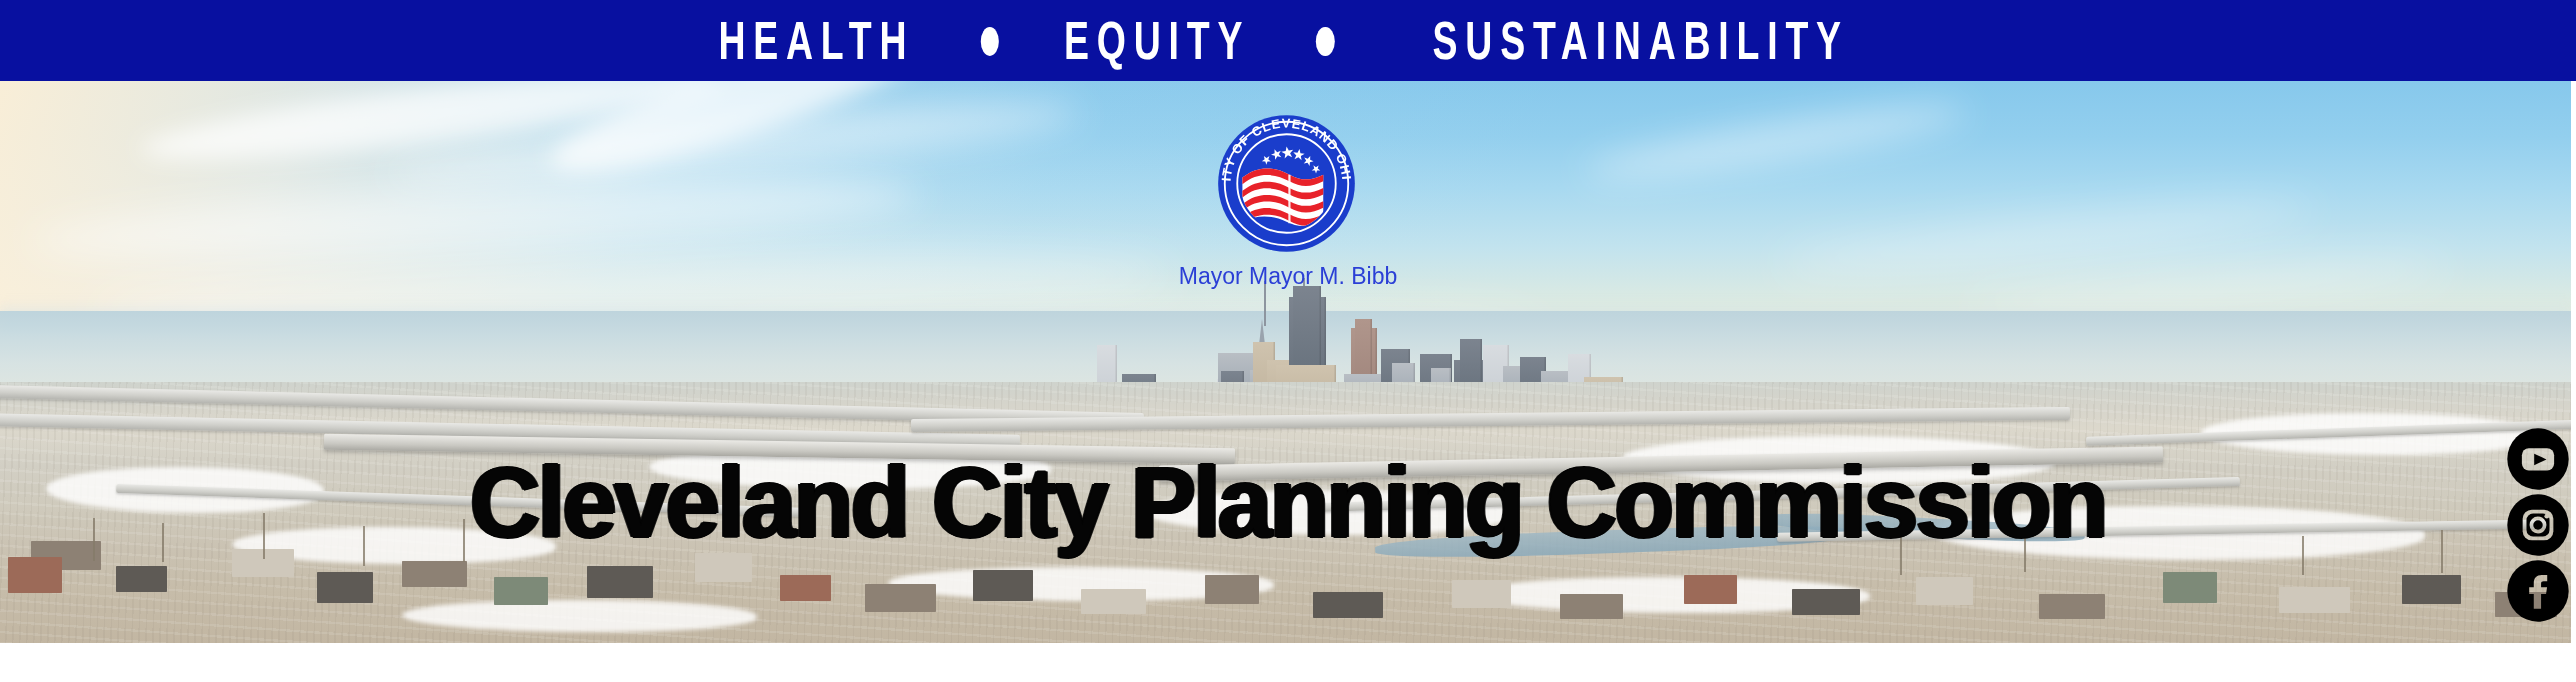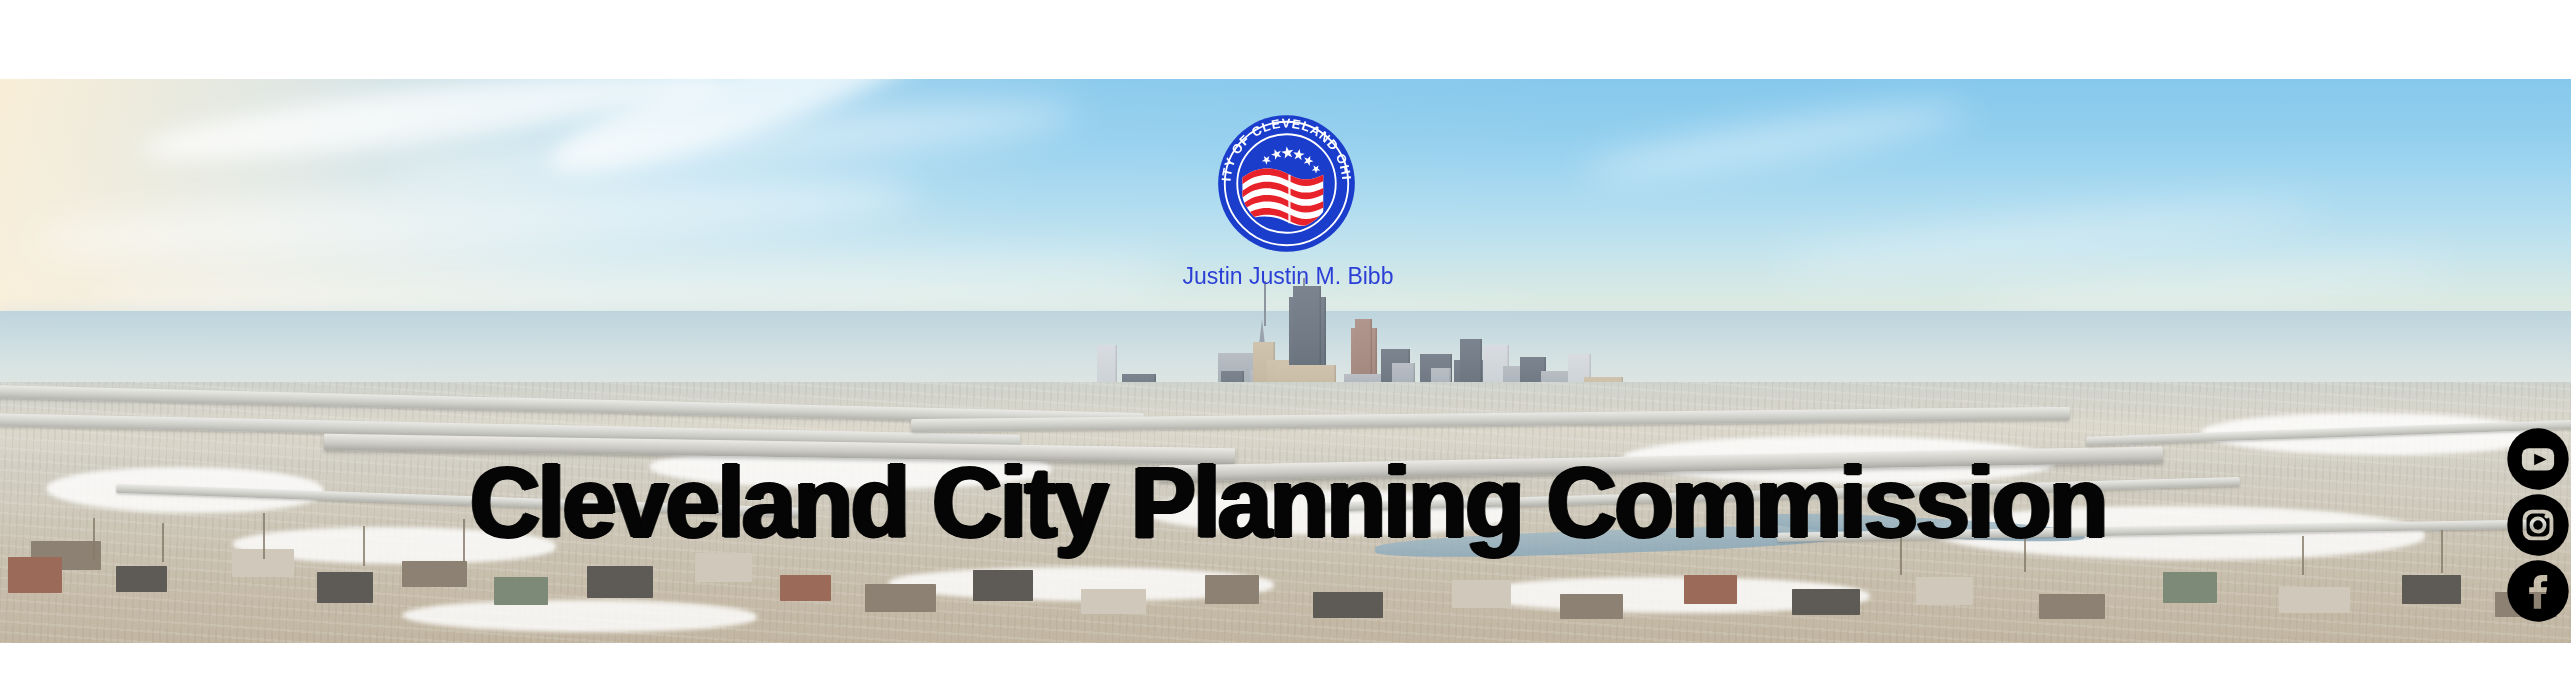--- a/index.html
+++ b/index.html
@@ -326,20 +326,29 @@
     height: 39px;
     background: #ffffff;
     z-index: 25;
   }
 </style>
 </head>
 <body>
 
 <div id="banner-root">
 
+  <div id="tagline-bar">
+    <div id="tagline-inner">
+      <span class="tagline-word">HEALTH</span>
+      <span class="tagline-dot"></span>
+      <span class="tagline-word">EQUITY</span>
+      <span class="tagline-dot"></span>
+      <span class="tagline-word">SUSTAINABILITY</span>
+    </div>
+  </div>
 
   <div id="photo">
 
     <div id="sky"></div>
 
     <div class="cloud" style="left:139px;  top:7.7px;  width:587px; height:54px;  transform:rotate(-7deg);"></div>
     <div class="cloud soft" style="left:386px;  top:42px;  width:695px; height:46px;  transform:rotate(-5deg);"></div>
     <div class="cloud" style="left:541px;  top:-14px; width:402px; height:70px;  transform:rotate(-18deg);"></div>
     <div class="cloud soft" style="left:31px;   top:108px; width:888px;height:62px;  transform:rotate(-3deg);"></div>
     <div class="cloud faint" style="left:93px;  top:178px; width:1081px;height:73px;  transform:rotate(-2deg);"></div>
@@ -502,21 +511,21 @@
           <path d="M40,128 C62,110 86,114 104,124 C120,133 134,132 150,124 L150,133
                    C134,141 120,142 104,133 C86,123 62,119 40,137 Z" fill="#E8222A"></path>
           <path d="M40,146 C62,128 86,132 104,142 C120,151 134,150 150,142 L150,151
                    C134,159 120,160 104,151 C86,141 62,137 40,155 Z" fill="#E8222A"></path>
           <path d="M104,88 L104,154" stroke="#FFFFFF" stroke-width="3" fill="none" opacity="0.9"></path>
         </g>
       </svg>
     </div>
 
     <div id="logo-text">
-      <div id="logo-sub">Justin Justin M. Bibb</div>
+      <div id="logo-sub">Mayor Mayor M. Bibb</div>
     </div>
   </div>
 
   <div id="main-title">Cleveland City Planning Commission</div>
 
   <div id="social-rail">
 
     <div class="social-icon">
       <svg viewBox="0 0 86 86" width="66" height="66" aria-hidden="true">
         <defs>

